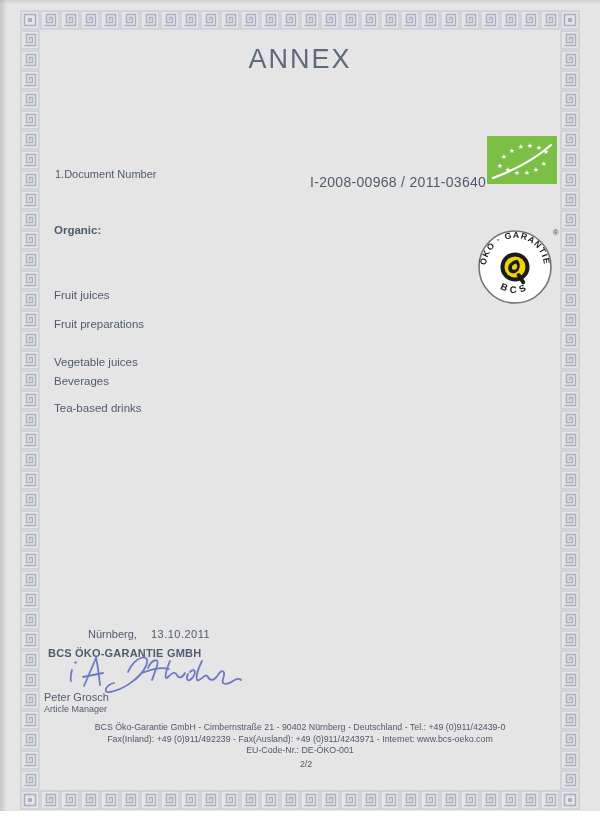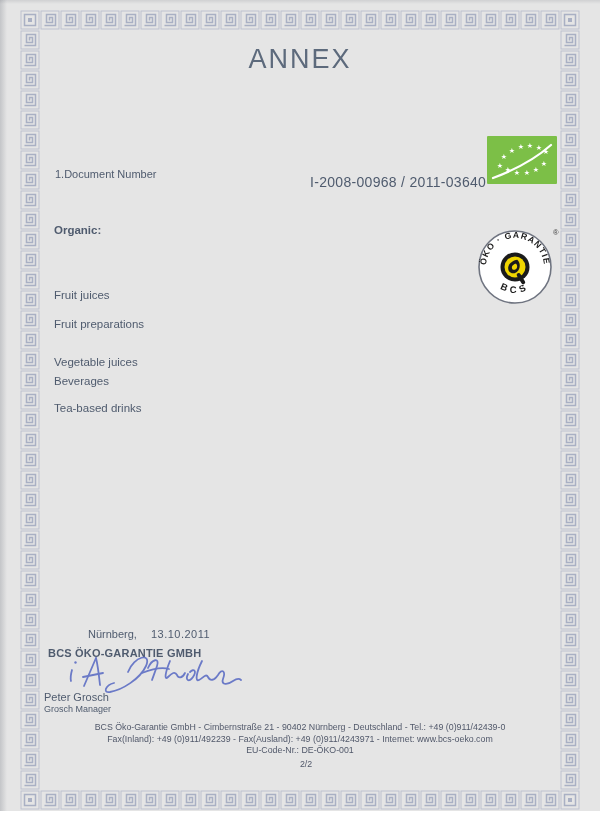--- a/index.html
+++ b/index.html
@@ -260,21 +260,21 @@
       <path d="M92,26 C98,10 116,6 110,20 C104,33 86,44 74,46 C66,47 70,39 78,37"></path>
       <path d="M112,22 C116,13 124,11 121,20 C119,26 117,31 116,34"></path>
       <path d="M106,27 C116,23 126,21 133,23"></path>
       <path d="M134,15 C129,27 128,35 132,31 C136,27 139,25 141,29 C142,32 146,33 149,27"></path>
       <path d="M152,28 C149,34 153,37 157,31 C161,25 158,22 154,26"></path>
       <path d="M166,15 C160,27 159,36 163,34 C167,32 170,27 172,31 C174,35 178,35 182,29 C186,22 190,25 187,33 C185,38 190,40 197,35 C200,33 203,32 205,34"></path>
     </g>
   </svg>
 
   <div class="abs signer-name">Peter Grosch</div>
-  <div class="abs signer-title">Grosch Manager</div>
+  <div class="abs signer-title">Article Manager</div>
 
   <div class="abs footer">
     <div>BCS Öko-Garantie GmbH - Cimbernstraße 21 - 90402 Nürnberg - Deutschland - Tel.: +49 (0)911/42439-0</div>
     <div>Fax(Inland): +49 (0)911/492239 - Fax(Ausland): +49 (0)911/4243971 - Internet: www.bcs-oeko.com</div>
     <div>EU-Code-Nr.: DE-ÖKO-001</div>
   </div>
   <div class="abs page-num">2/2</div>
 
 </div>
 

